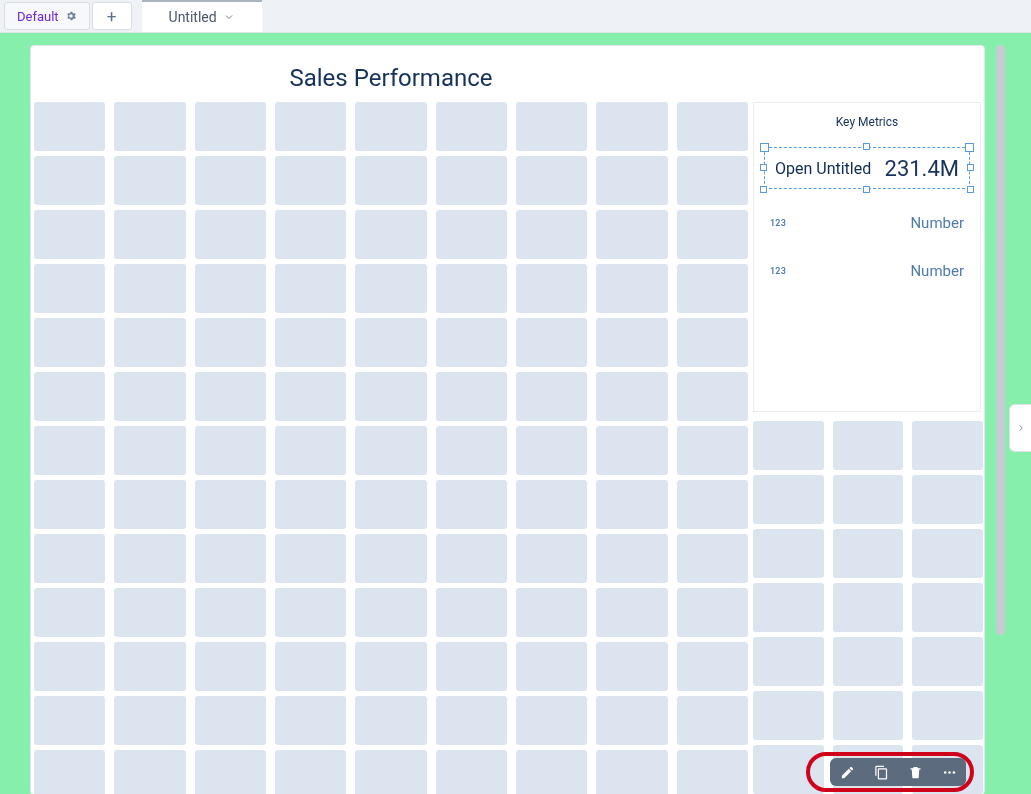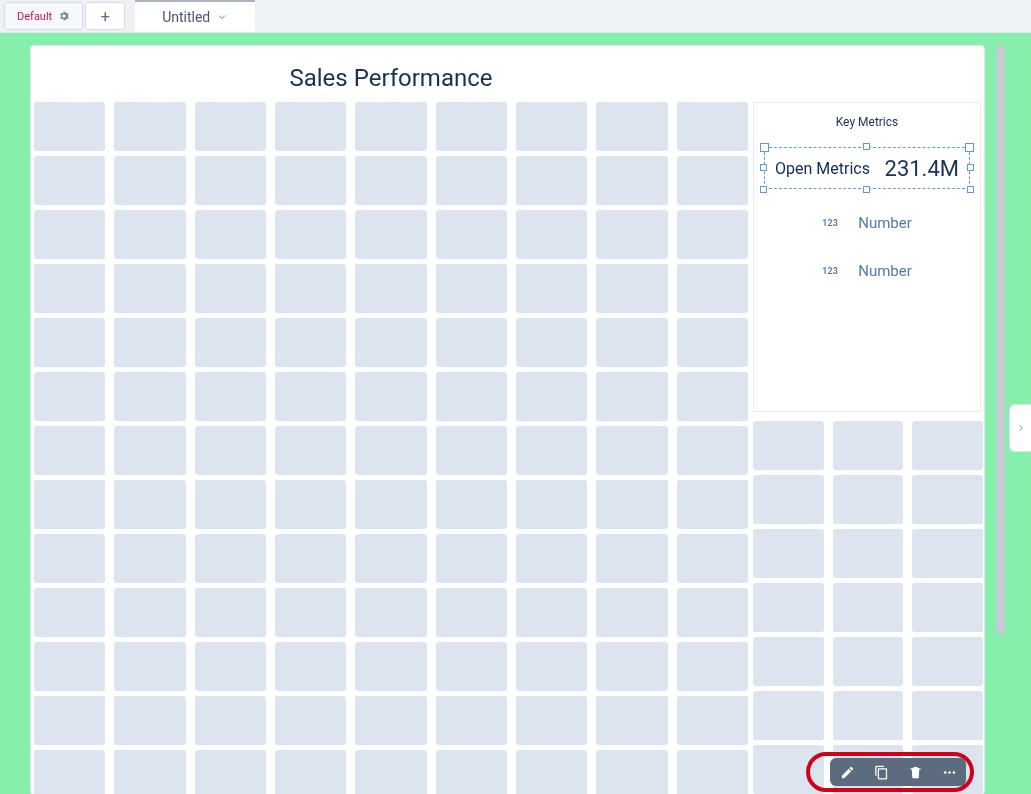--- a/index.html
+++ b/index.html
@@ -17,22 +17,22 @@
     height: 33px;
     background: #eef1f6;
     display: flex;
     align-items: stretch;
     border-bottom: 1px solid #e0e4ea;
   }
   .tab {
     display: flex;
     align-items: center;
     padding: 0 12px;
-    font-size: 11px;
-    color: #be185d;
+    font-size: 13px;
+    color: #6d28d9;
     gap: 6px;
     cursor: pointer;
     user-select: none;
   }
   .tab-default {
     border: 1px solid #d8dde4;
     background: #f6f8fb;
     margin: 2px 2px 2px 4px;
     border-radius: 3px;
   }
@@ -175,21 +175,21 @@
   .sel-h.bl{bottom:-5px;left:-5px;}
   .sel-h.br{bottom:-5px;right:-5px;}
   .sel-h.tm{top:-5px;left:50%;margin-left:-4px;}
   .sel-h.bm{bottom:-5px;left:50%;margin-left:-4px;}
   .sel-h.ml{top:50%;left:-5px;margin-top:-4px;}
   .sel-h.mr{top:50%;right:-5px;margin-top:-4px;}
 
   .number-placeholder {
     display:flex;
     align-items:center;
-    justify-content:center;
+    justify-content:space-between;
     gap:20px;
     color:#4f7bb0;
     font-size:15px;
     height:44px;
     margin:4px 16px;
   }
   .num-badge {
     font-size:9px;
     background:transparent;
     color:#4f7bb0;
@@ -388,21 +388,21 @@
         <div class="cell"></div>
         <div class="cell"></div>
         <div class="cell"></div>
         <div class="cell"></div>
       </div>
 
     <div class="metrics-panel">
       <div class="metrics-title">Key Metrics</div>
 
       <div class="selected-metric">
-        <span class="label">Open Metrics</span>
+        <span class="label">Open Untitled</span>
         <span class="value">231.4M</span>
         <span class="sel-h bl"></span>
         <span class="sel-h br"></span>
         <span class="sel-h tm"></span>
         <span class="sel-h bm"></span>
         <span class="sel-h ml"></span>
         <span class="sel-h mr"></span>
       </div>
 
       <div class="number-placeholder">

